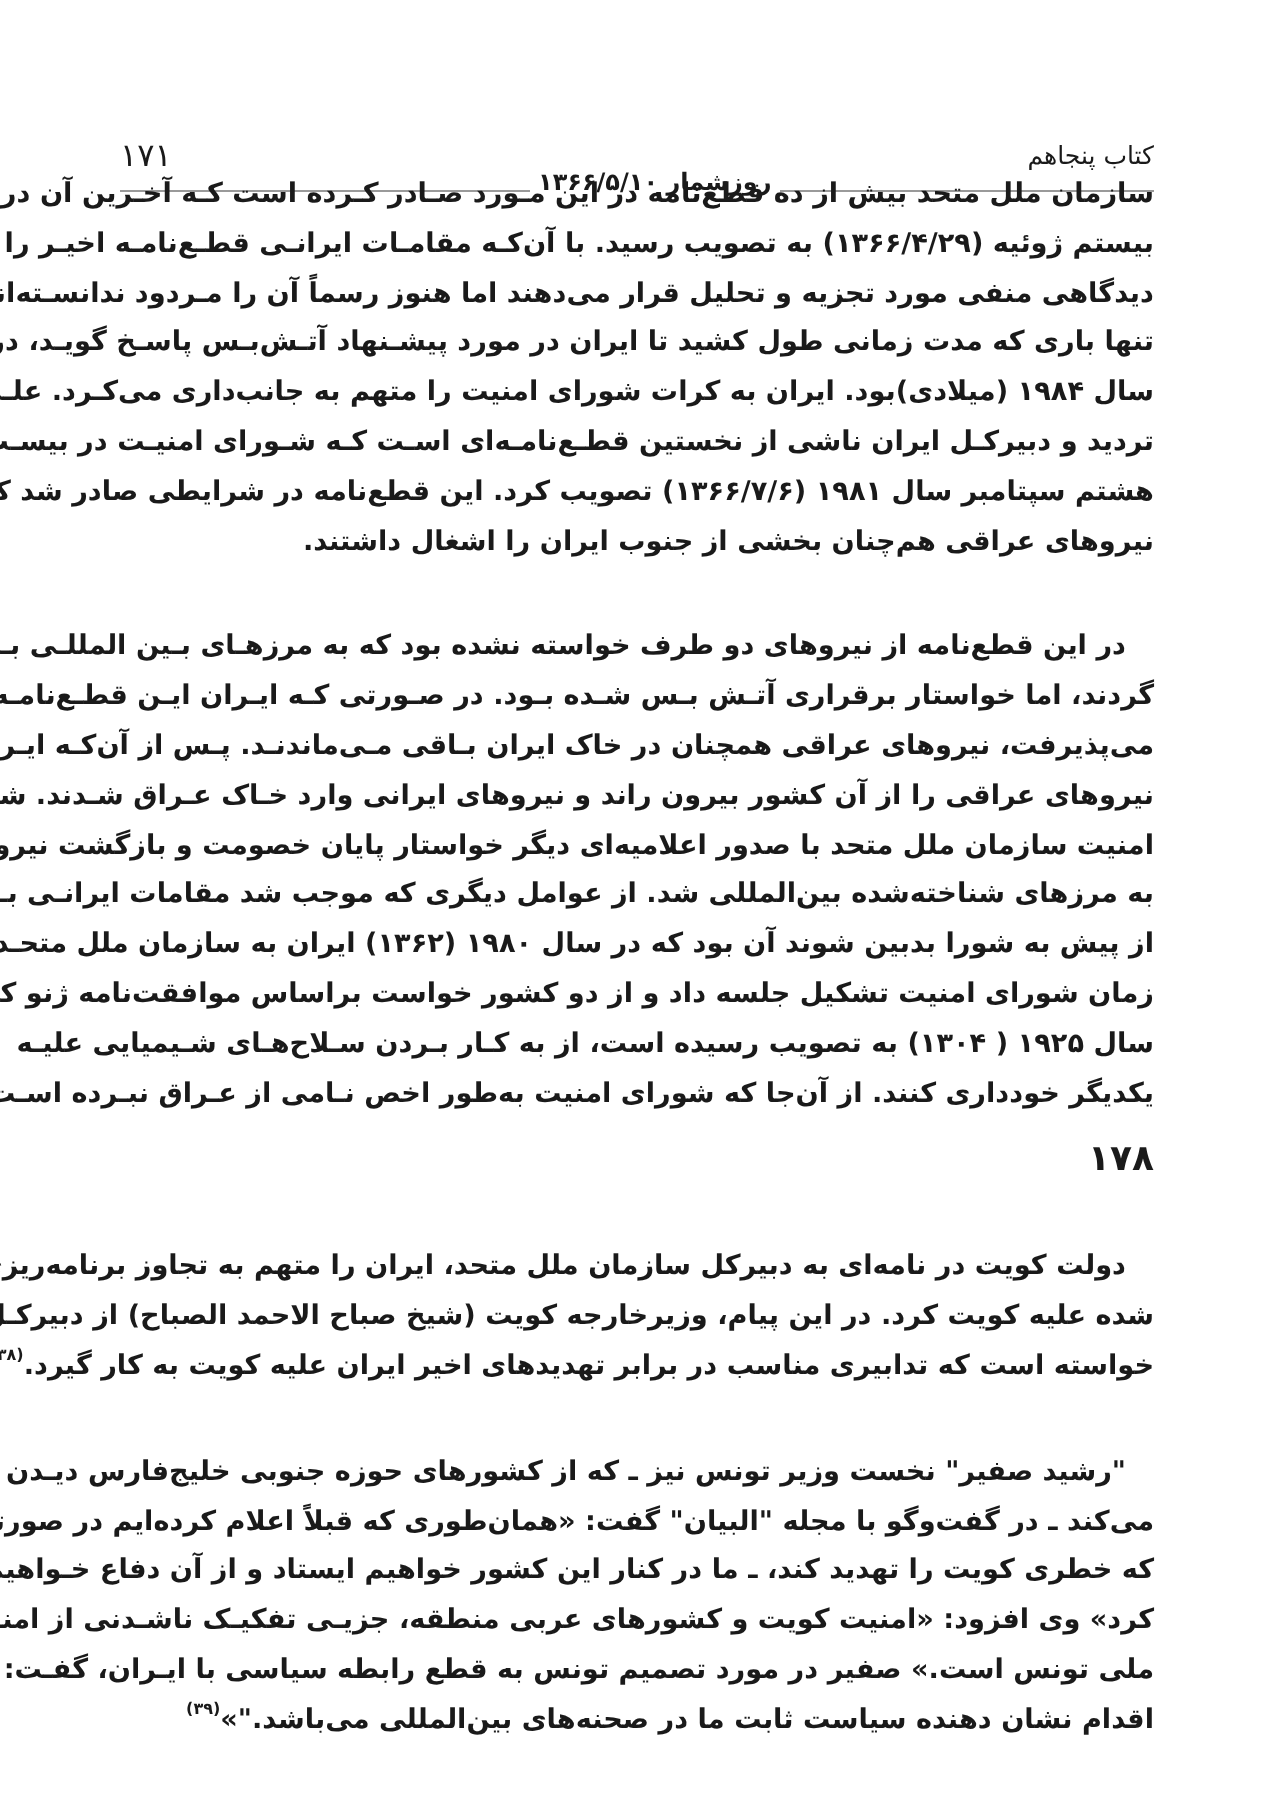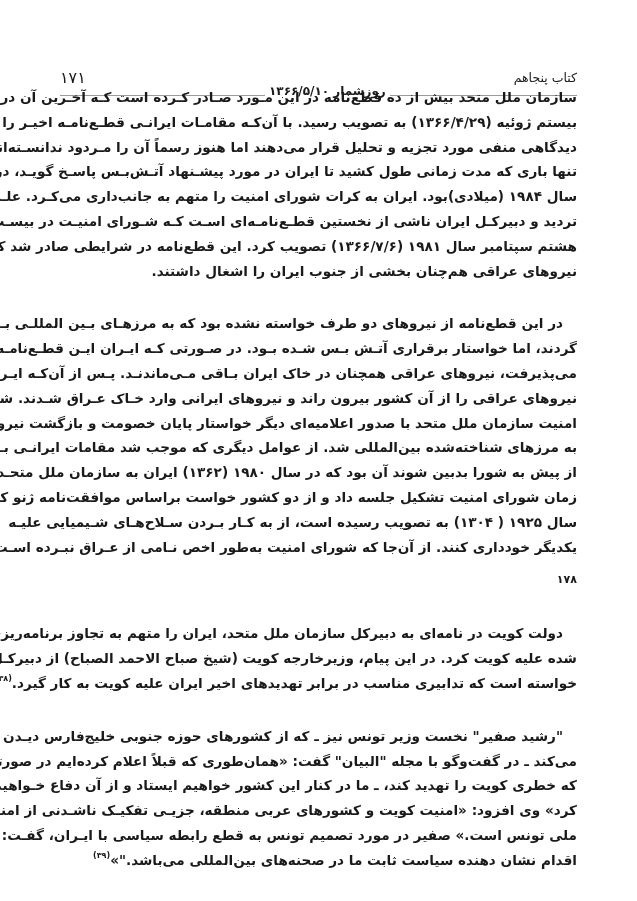--- a/index.html
+++ b/index.html
@@ -86,21 +86,21 @@
       padding-right: 14px;
       margin-top: 28px;
     }
     sup.fn {
       font-size: 8px;
       vertical-align: 7px;
       line-height: 0;
     }
     .section-num {
       display: block;
-      font-size: 11px;
+      font-size: 18px;
       height: 30px;
       line-height: 34px;
       margin-top: 4px;
     }
   </style>
 </head>
 <body>
 
 <div class="page">
 

